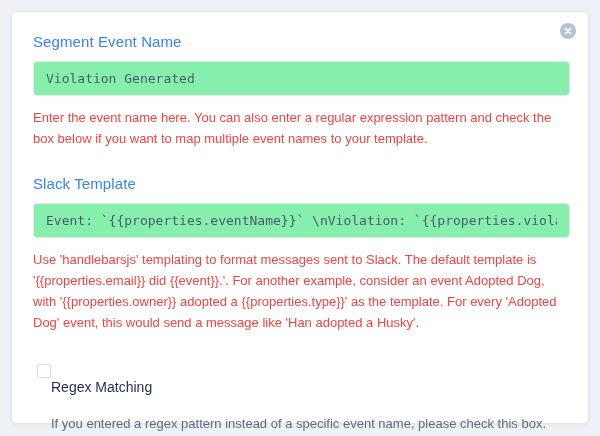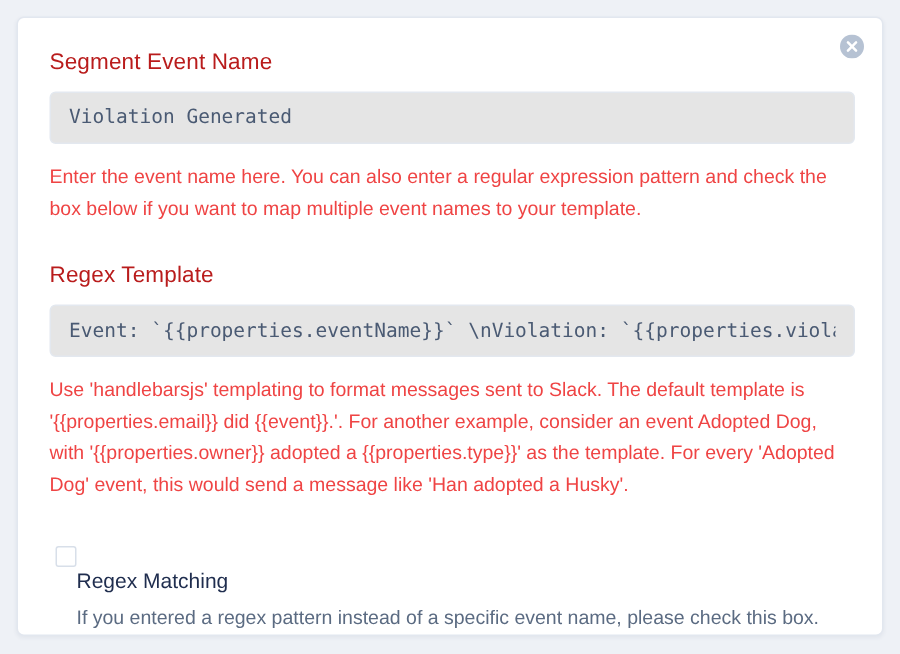--- a/index.html
+++ b/index.html
@@ -42,36 +42,36 @@
   .close-button svg { display: block; }
 
   .card-body {
     position: absolute;
     left: 21px;
     top: 20px;
     right: 21px;
   }
 
   .field-label {
-    color: #b91c1c;
+    color: #3b82f6;
     font-size: 15px;
     line-height: 20px;
     margin: 0 0 9px 0;
     letter-spacing: 0.1px;
   }
 
   .text-input {
     display: block;
     box-sizing: border-box;
     width: 537px;
     height: 35px;
     padding: 0 12px;
     border: 1px solid #e3e8ef;
     border-radius: 4px;
-    background: #e5e5e5;
+    background: #86efac;
     color: #4a5a73;
     font-family: "DejaVu Sans Mono", monospace;
     font-size: 13px;
     line-height: 33px;
     outline: none;
     white-space: nowrap;
     overflow: hidden;
     text-overflow: clip;
   }
   .text-input::placeholder { color: #9aa7bb; }
@@ -110,21 +110,21 @@
     color: #1f2d4e;
     font-size: 14px;
     line-height: 19px;
     cursor: pointer;
     display: block;
   }
   .checkbox-help {
     color: #5b6b82;
     font-size: 13px;
     line-height: 21px;
-    margin: 4px 0 0 0;
+    margin: 16px 0 0 0;
     max-width: 500px;
   }
 </style>
 </head>
 <body>
 
 <div class="modal-card">
 
   <button class="close-button" aria-label="Close">
     <svg width="16" height="16" viewBox="0 0 16 16">
@@ -135,21 +135,21 @@
 
   <div class="card-body">
 
     <div>
       <div class="field-label">Segment Event Name</div>
       <input class="text-input" type="text" value="Violation Generated" style="">
       <p class="help-text">Enter the event name here. You can also enter a regular expression pattern and check the box below if you want to map multiple event names to your template.</p>
     </div>
 
     <div class="section-gap">
-      <div class="field-label">Regex Template</div>
+      <div class="field-label">Slack Template</div>
       <input class="text-input" type="text" value="Event: `{{properties.eventName}}` \nViolation: `{{properties.violationName}}`" style="">
       <p class="help-text">Use 'handlebarsjs' templating to format messages sent to Slack. The default template is '{{properties.email}} did {{event}}.'. For another example, consider an event Adopted Dog, with '{{properties.owner}} adopted a {{properties.type}}' as the template. For every 'Adopted Dog' event, this would send a message like 'Han adopted a Husky'.</p>
     </div>
 
     <div class="checkbox-row">
       <input class="checkbox-control" type="checkbox" id="regex-checkbox" style="">
       <div class="checkbox-text">
         <label class="checkbox-label" for="regex-checkbox">Regex Matching</label>
         <p class="checkbox-help">If you entered a regex pattern instead of a specific event name, please check this box.</p>
       </div>

